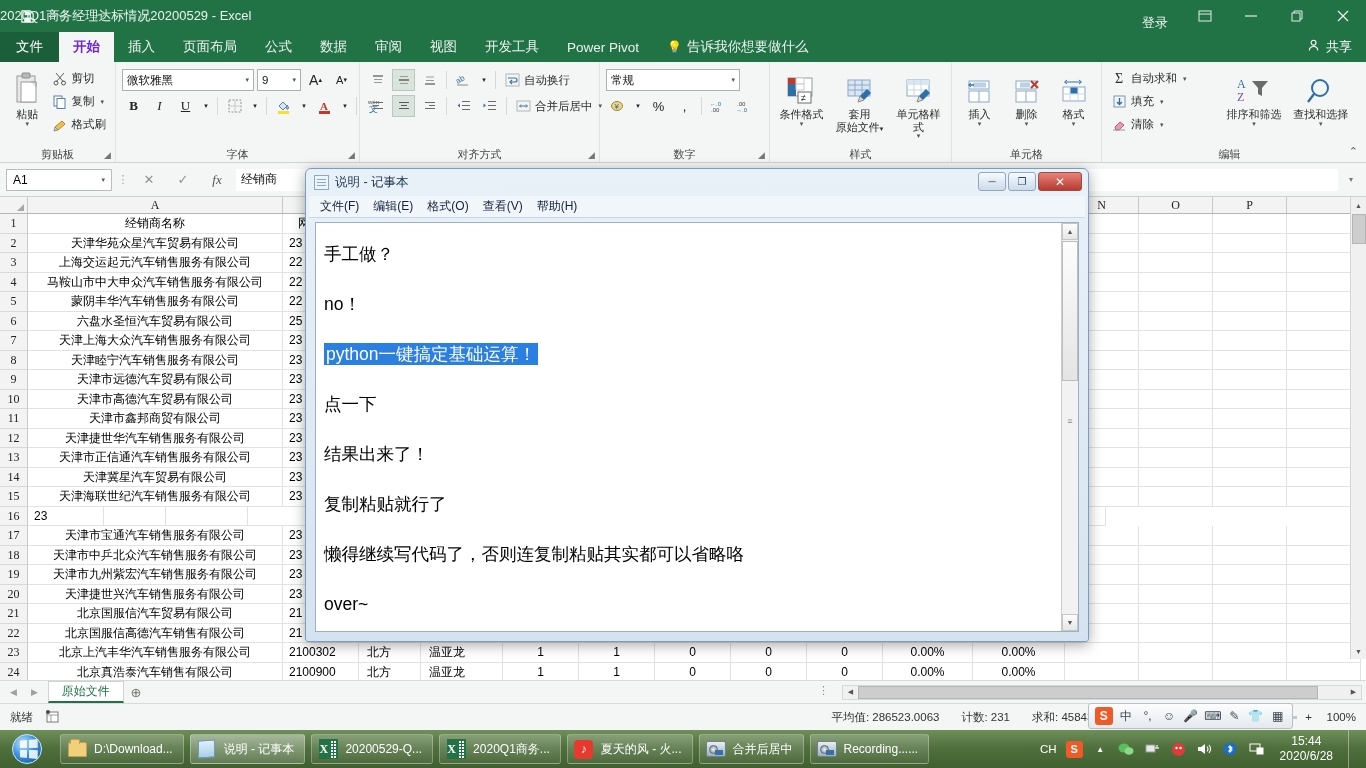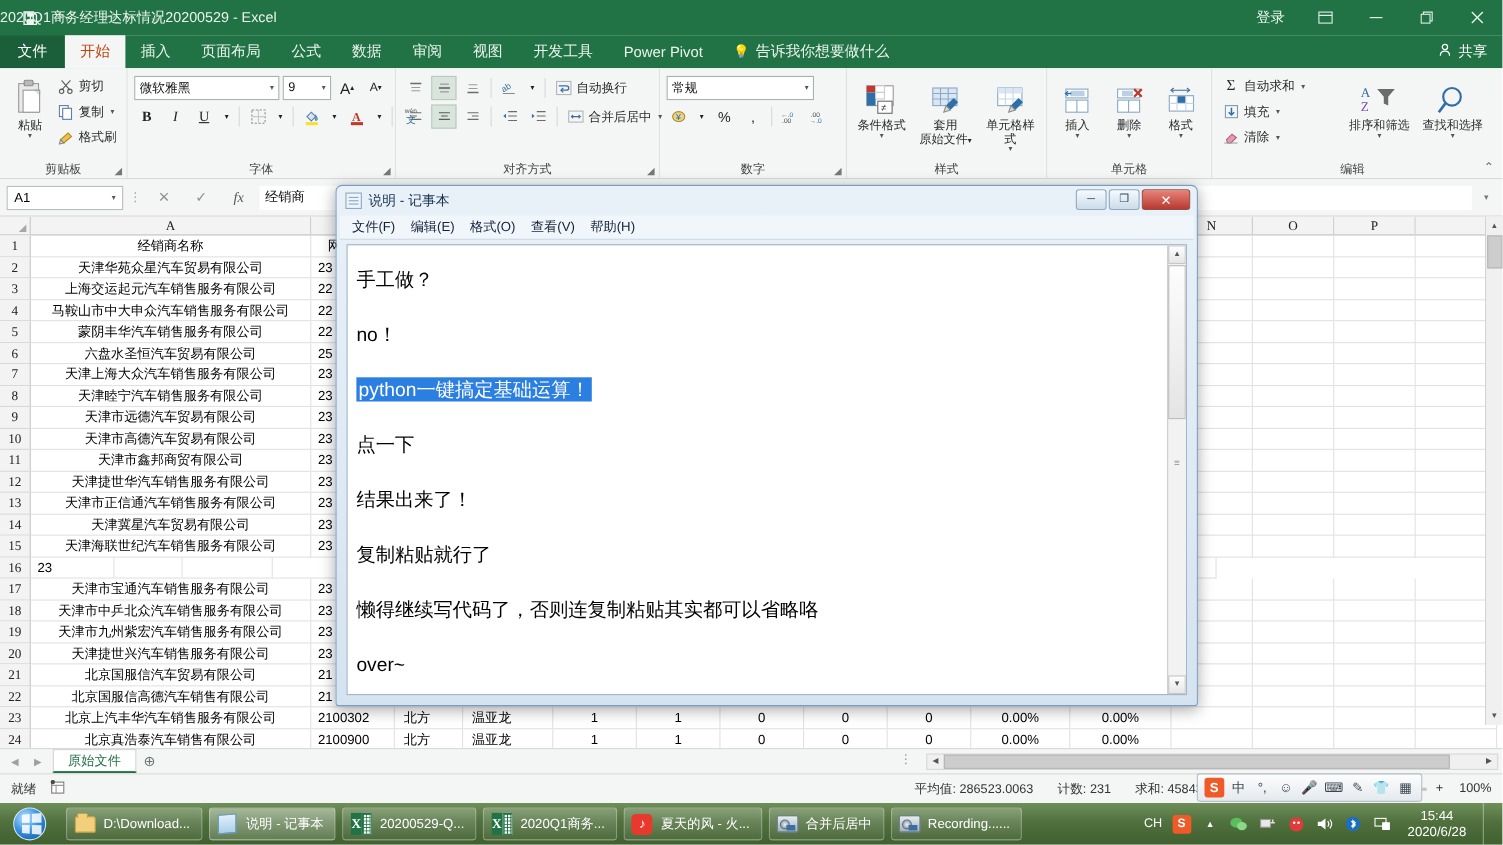--- a/index.html
+++ b/index.html
@@ -20,39 +20,39 @@
   }
   .qat { display:flex; align-items:center; gap:4px; padding-left:14px; }
   .qat-btn { width:26px; height:24px; display:flex; align-items:center; justify-content:center;
              color:#fff; opacity:.95; font-size:15px; }
   .qat-btn.dim { opacity:.45; }
   .qat-btn svg { display:block; }
   .title-text {
     position:absolute; left:0; right:0; text-align:left; font-size:13px;
     color:#eaf3ee; pointer-events:none;
   }
-  .win-ctrls { position:absolute; right:0; top:0; height:32px; display:flex; align-items:center; }
+  .win-ctrls { position:absolute; right:0; top:0; height:32px; display:flex; align-items:flex-end; }
   .signin { font-size:13px; color:#f1f7f3; padding:0 14px; }
   .wc { width:46px; height:32px; display:flex; align-items:center; justify-content:center; color:#dfeee6; }
   .wc svg { display:block; }
 
   
   .ribbon-tabs {
     position:absolute; left:0; top:32px; width:1366px; height:30px;
     background:#217346; display:flex; align-items:stretch;
   }
   .rt-file {
     background:#1b5e3a; color:#fff; font-size:13.5px;
     padding:0 16px; display:flex; align-items:center;
   }
   .rt {
     color:#eaf3ee; font-size:13.5px; padding:0 14px;
     display:flex; align-items:center; white-space:nowrap;
   }
-  .rt.active { background:#f3f6f4; color:#c2410c; }
+  .rt.active { background:#f3f6f4; color:#6d28d9;font-weight:bold; }
   .rt.tellme { gap:5px; }
   .rt.tellme .bulb { font-size:12px; }
   .share {
     margin-left:auto; color:#fff; font-size:13px; padding:0 14px;
     display:flex; align-items:center; gap:5px;
   }
 
   
   .ribbon {
     position:absolute; left:0; top:62px; width:1366px; height:101px;

